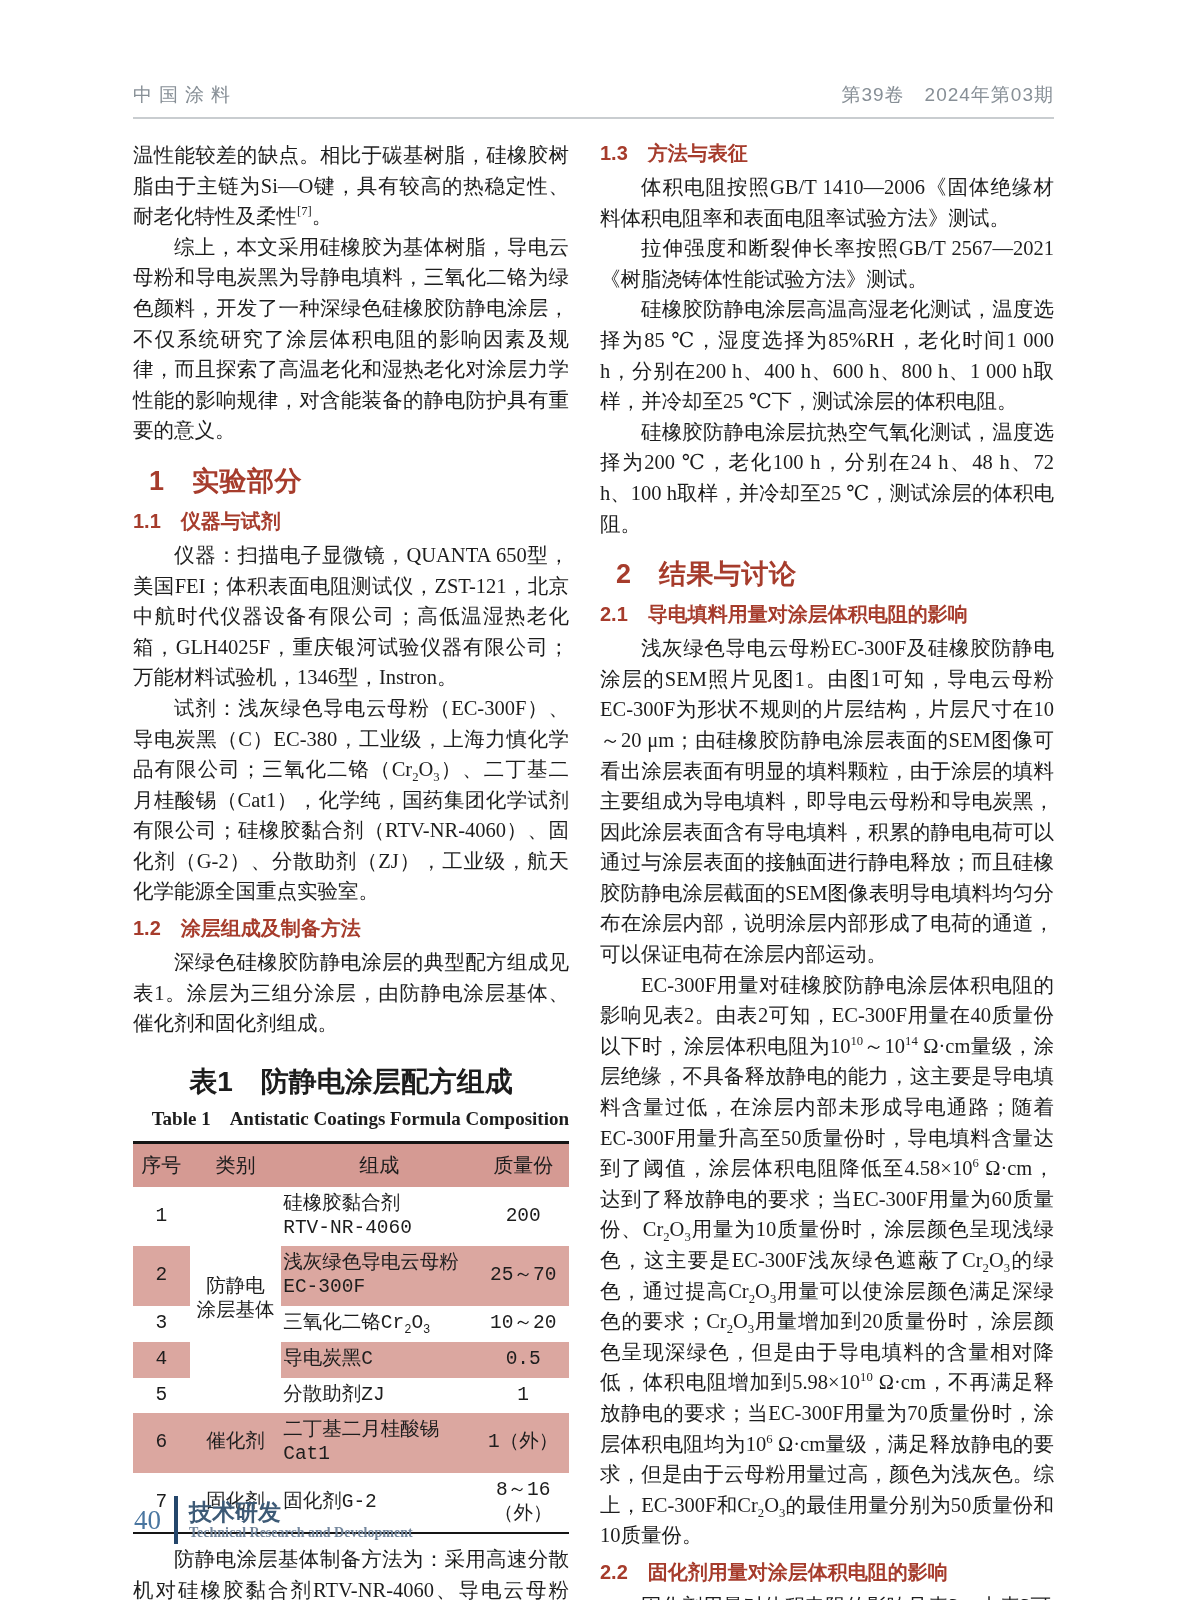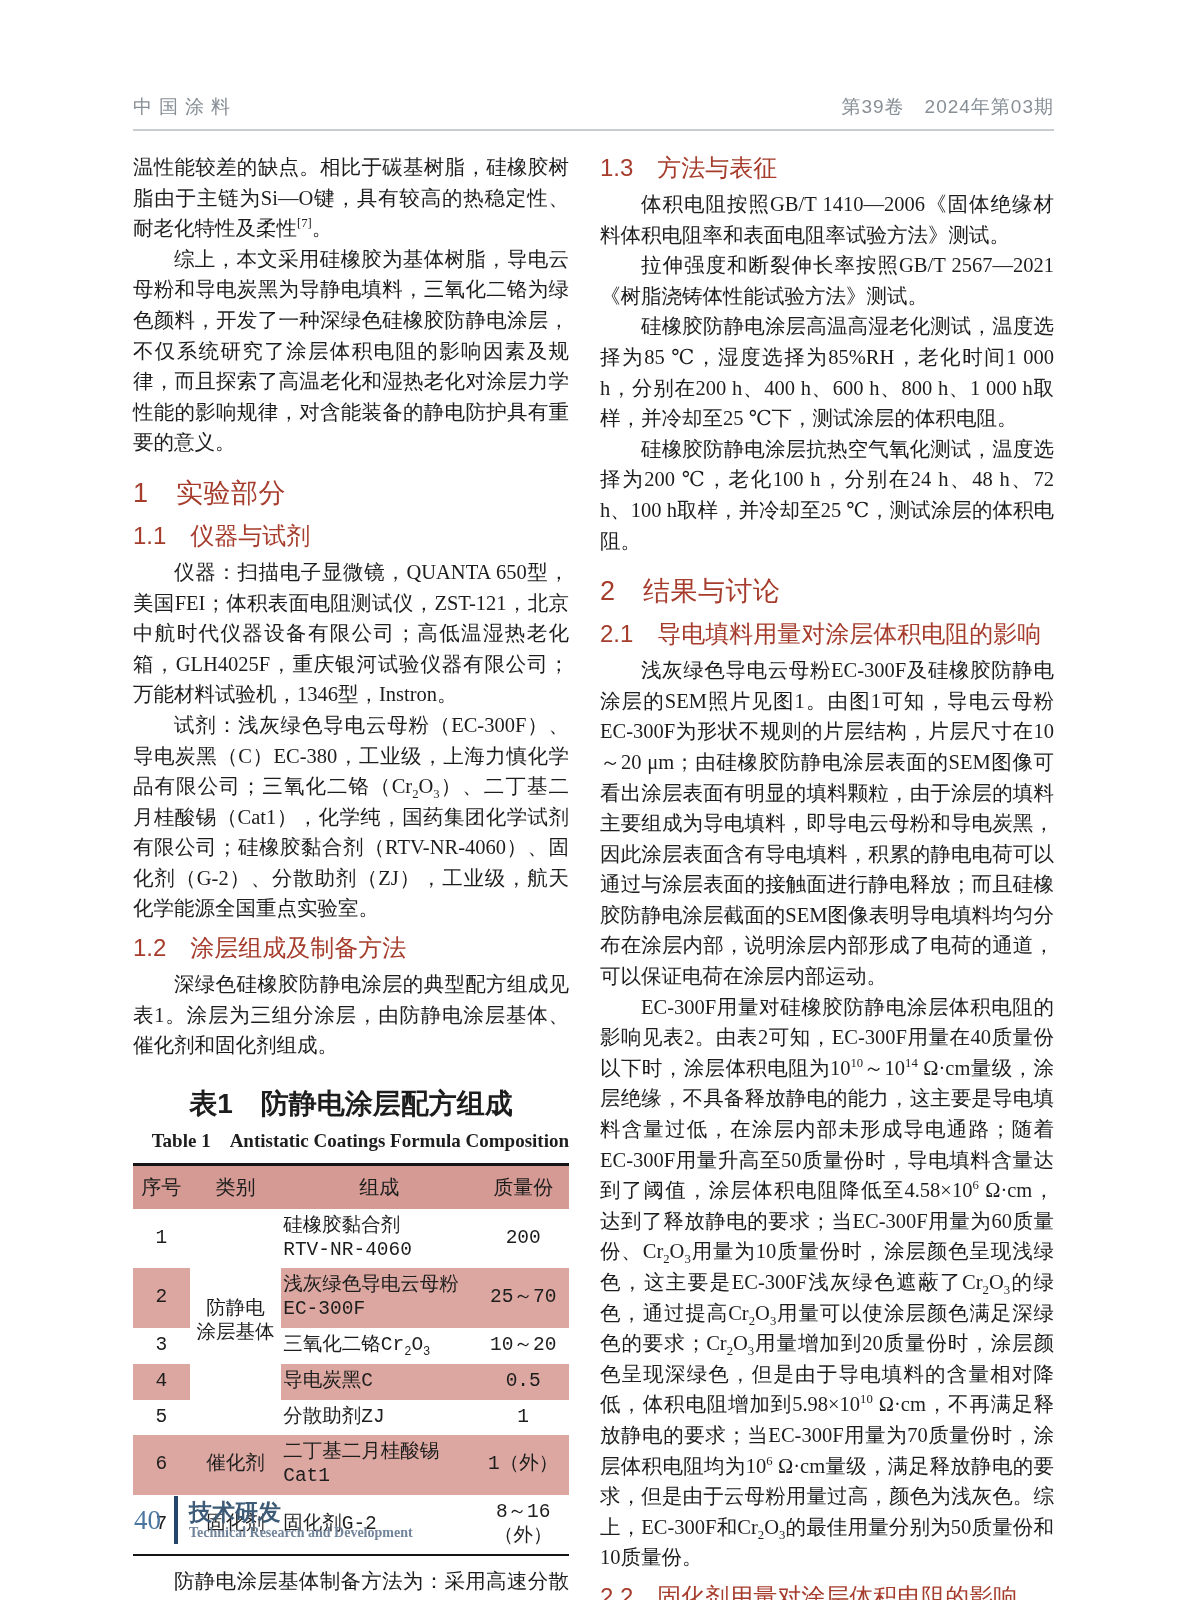--- a/index.html
+++ b/index.html
@@ -13,21 +13,21 @@
     --ft_bar:#24466b;
     --ft_cn:#3d5a76;
     --ft_en:#71849a;
   }
   *{box-sizing:border-box;margin:0;padding:0;}
   html,body{background:#ffffff;}
   body{
     width:1187px;height:1600px;position:relative;overflow:hidden;
     font-family:"Liberation Serif","DejaVu Serif",serif;color:var(--ink);
   }
-  .page{position:absolute;inset:0;padding:12px 133px;}
+  .page{position:absolute;inset:0;padding:0 133px;}
   
   .pg-header{
     margin-top:82px;display:flex;justify-content:space-between;align-items:flex-end;
     color:var(--hdr_gray);font-size:19px;
     border-bottom:2px solid var(--rule_gray);padding-bottom:9px;
     font-family:"Liberation Sans","DejaVu Sans",sans-serif;
   }
   .pg-header .journal{letter-spacing:7px;}
   .pg-header .issue{letter-spacing:1px;}
   
@@ -36,26 +36,26 @@
   .col-right{width:454px;flex:none;}
   p.body{
     font-size:20.5px;line-height:30.6px;text-align:justify;text-justify:inter-ideograph;
     text-indent:2em;color:var(--ink);
   }
   p.noindent{text-indent:0;}
   sup{font-size:0.62em;line-height:0;}
   sub{font-size:0.62em;line-height:0;}
   h1.sec{
     font-family:"Liberation Sans","DejaVu Sans",sans-serif;
-    color:var(--accent_red);font-size:27px;font-weight:normal;
-    margin:17px 0 9px;letter-spacing:0.5px;
+    color:var(--accent_red);font-size:27px;font-weight:bold;
+    margin:17px 16px 9px;letter-spacing:0.5px;
   }
   h2.subsec{
     font-family:"Liberation Sans","DejaVu Sans",sans-serif;
-    color:var(--accent_red);font-size:24px;font-weight:normal;
+    color:var(--accent_red);font-size:20px;font-weight:bold;
     margin:8px 0 5px;
   }
   
   .tbl-wrap{margin:12px 0 10px;}
   .tbl-title-cn{
     text-align:center;font-weight:bold;font-size:28px;
     font-family:"Liberation Sans","DejaVu Sans",sans-serif;margin-bottom:5px;margin-top:24px;
   }
   .tbl-title-en{
     text-align:right;font-weight:bold;font-size:19px;

